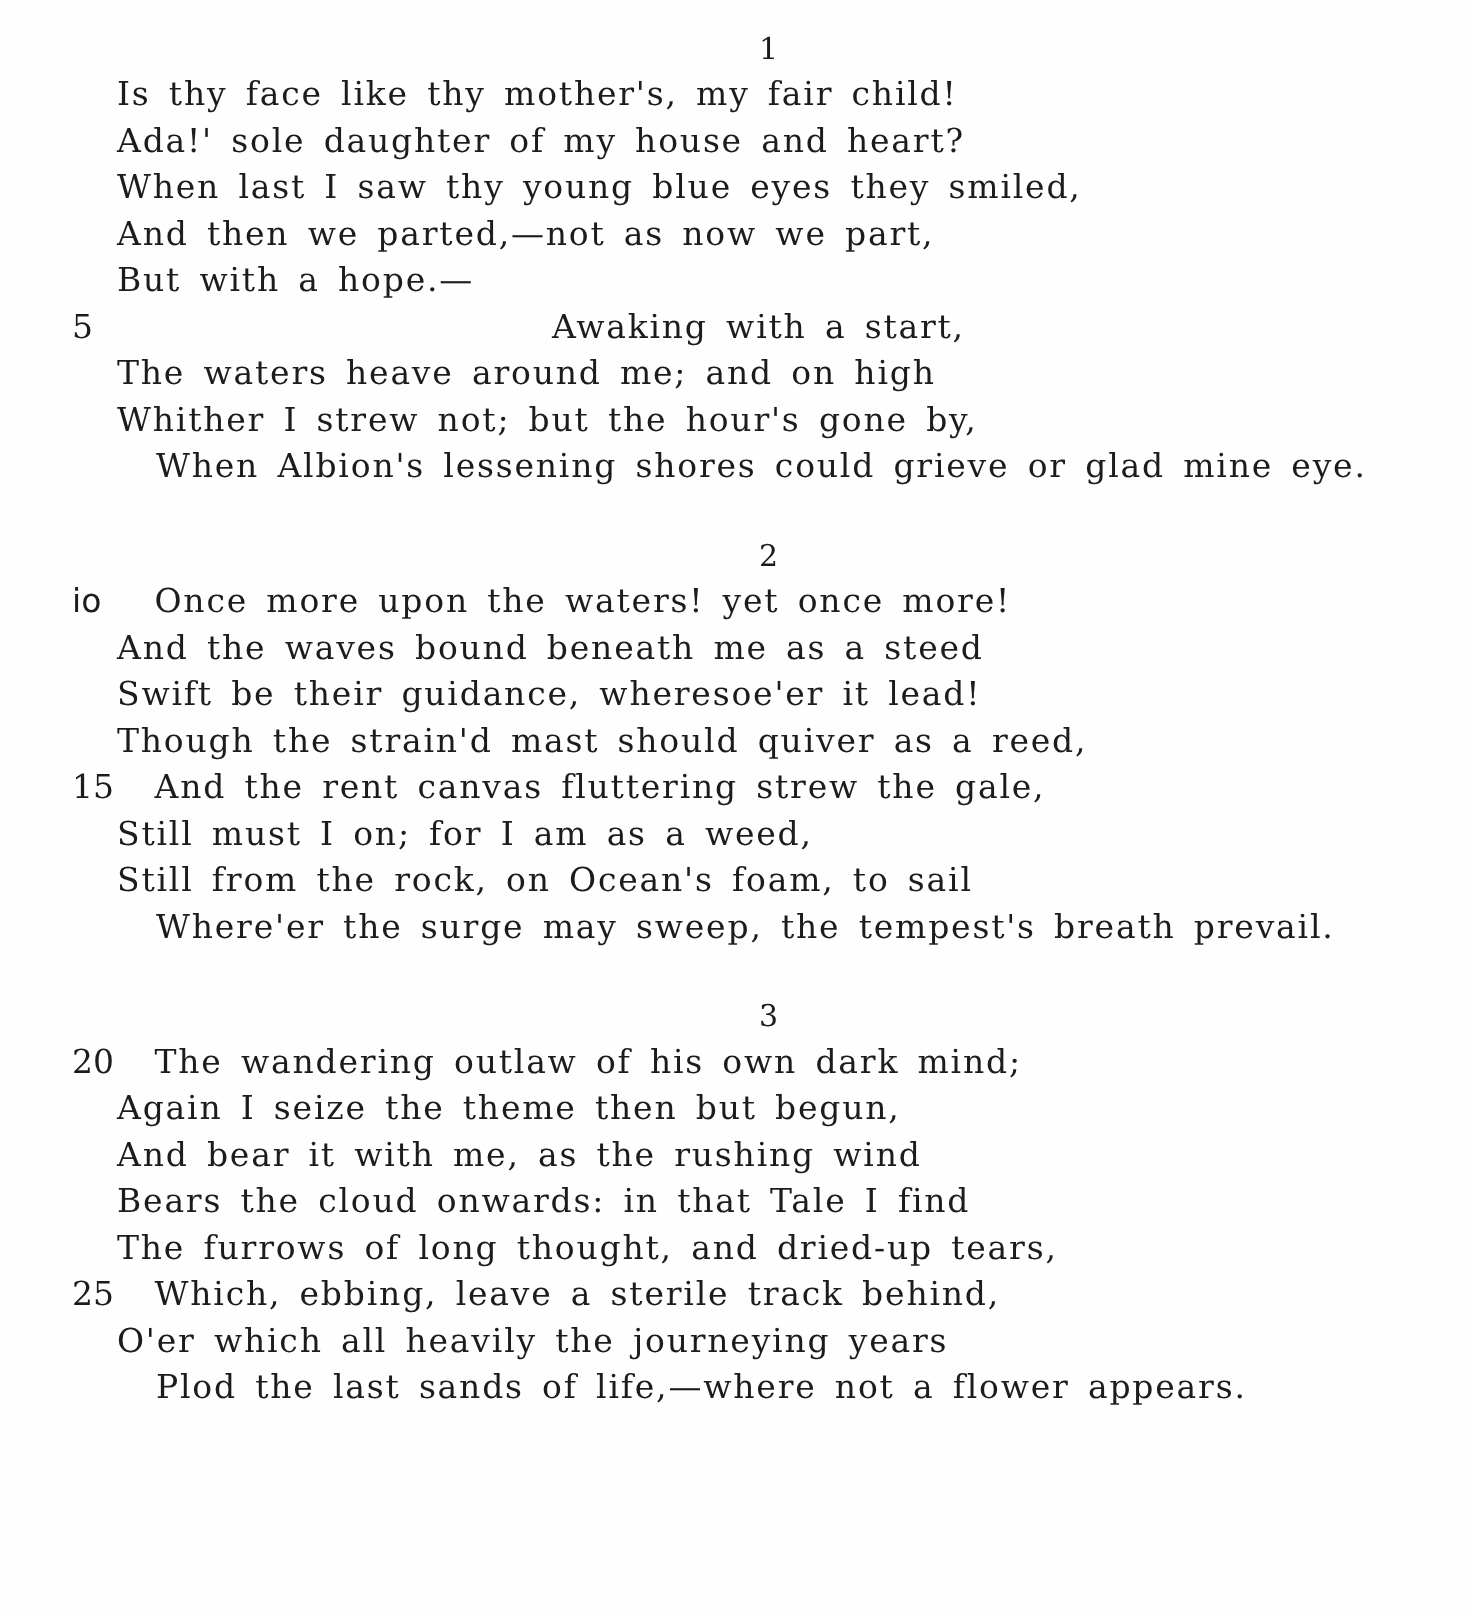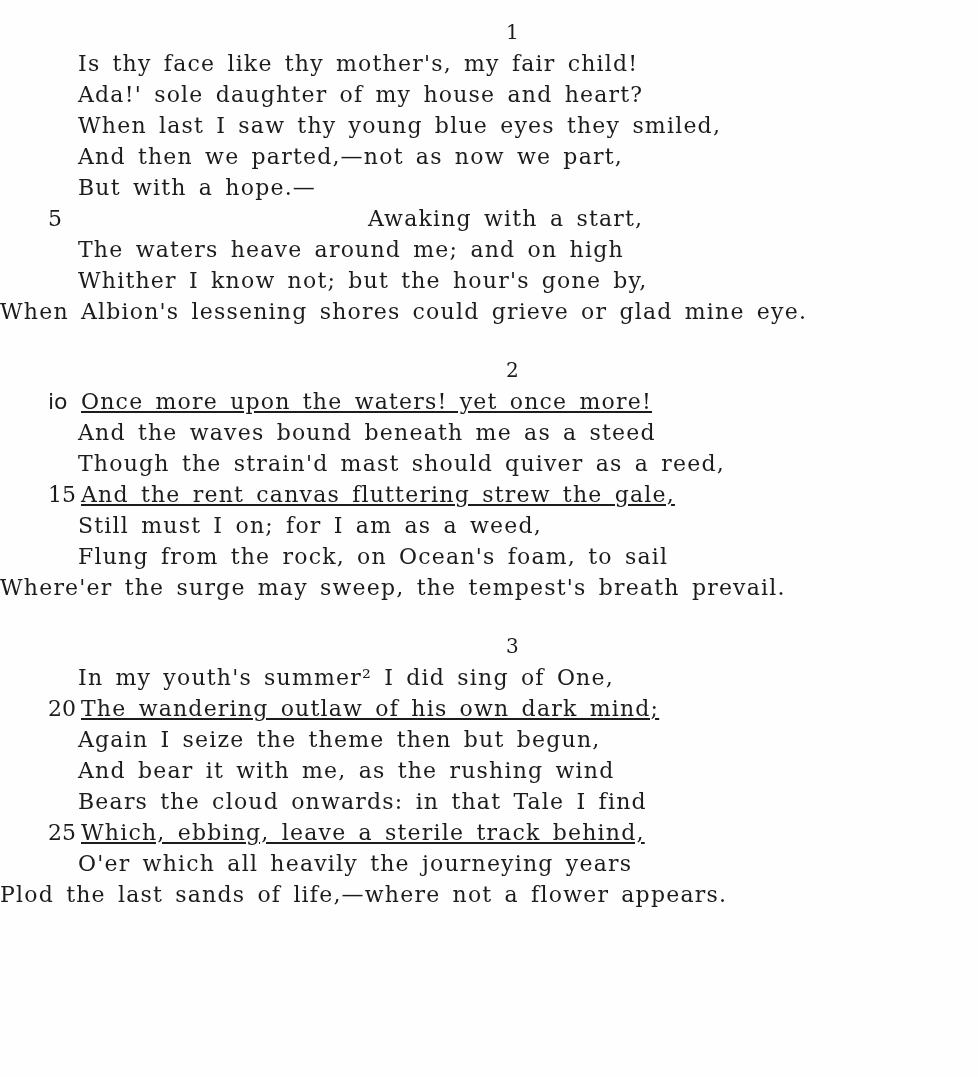--- a/index.html
+++ b/index.html
@@ -35,23 +35,23 @@
   }
   .stanza-number {
     text-align: center;
     padding-left: 48px;  
     font-size: 20px;
   }
   .line {
     position: relative;
   }
   .indent-normal  { padding-left: 78px; }
-  .indent-plus    { padding-left: 81px; text-decoration: underline; }
+  .indent-plus    { padding-left: 103px; }
   .indent-deep    { padding-left: 368px; }
-  .indent-outdent { }
+  .indent-outdent { padding-left: 104px; }
   .margin-num {
     position: absolute;
     left: 48px;
     top: 0;
     letter-spacing: 0;
     word-spacing: 0;
     font-size: 22px;
   }
   .margin-num.sans {
     font-family: "DejaVu Sans", sans-serif;
@@ -68,38 +68,39 @@
   <div class="poem" id="poem">
       <section class="stanza">
         <div class="stanza-number">1</div>
         <div class="line indent-normal"><span class="line-text">Is thy face like thy mother's, my fair child!</span></div>
         <div class="line indent-normal"><span class="line-text">Ada!' sole daughter of my house and heart?</span></div>
         <div class="line indent-normal"><span class="line-text">When last I saw thy young blue eyes they smiled,</span></div>
         <div class="line indent-normal"><span class="line-text">And then we parted,—not as now we part,</span></div>
         <div class="line indent-normal"><span class="line-text">But with a hope.—</span></div>
         <div class="line indent-deep"><span class="margin-num">5</span><span class="line-text">Awaking with a start,</span></div>
         <div class="line indent-normal"><span class="line-text">The waters heave around me; and on high</span></div>
-        <div class="line indent-normal"><span class="line-text">Whither I know not; but the hour's gone by,</span></div>
+        <div class="line indent-normal"><span class="line-text">Whither I strew not; but the hour's gone by,</span></div>
         <div class="line indent-outdent"><span class="line-text">When Albion's lessening shores could grieve or glad mine eye.</span></div>
       </section>
       <section class="stanza">
         <div class="stanza-number">2</div>
         <div class="line indent-plus"><span class="margin-num sans">io</span><span class="line-text">Once more upon the waters! yet once more!</span></div>
         <div class="line indent-normal"><span class="line-text">And the waves bound beneath me as a steed</span></div>
+        <div class="line indent-normal"><span class="line-text">Swift be their guidance, wheresoe'er it lead!</span></div>
         <div class="line indent-normal"><span class="line-text">Though the strain'd mast should quiver as a reed,</span></div>
         <div class="line indent-plus"><span class="margin-num">15</span><span class="line-text">And the rent canvas fluttering strew the gale,</span></div>
         <div class="line indent-normal"><span class="line-text">Still must I on; for I am as a weed,</span></div>
-        <div class="line indent-normal"><span class="line-text">Flung from the rock, on Ocean's foam, to sail</span></div>
+        <div class="line indent-normal"><span class="line-text">Still from the rock, on Ocean's foam, to sail</span></div>
         <div class="line indent-outdent"><span class="line-text">Where'er the surge may sweep, the tempest's breath prevail.</span></div>
       </section>
       <section class="stanza">
         <div class="stanza-number">3</div>
-        <div class="line indent-normal"><span class="line-text">In my youth's summer² I did sing of One,</span></div>
         <div class="line indent-plus"><span class="margin-num">20</span><span class="line-text">The wandering outlaw of his own dark mind;</span></div>
         <div class="line indent-normal"><span class="line-text">Again I seize the theme then but begun,</span></div>
         <div class="line indent-normal"><span class="line-text">And bear it with me, as the rushing wind</span></div>
         <div class="line indent-normal"><span class="line-text">Bears the cloud onwards: in that Tale I find</span></div>
+        <div class="line indent-normal"><span class="line-text">The furrows of long thought, and dried-up tears,</span></div>
         <div class="line indent-plus"><span class="margin-num">25</span><span class="line-text">Which, ebbing, leave a sterile track behind,</span></div>
         <div class="line indent-normal"><span class="line-text">O'er which all heavily the journeying years</span></div>
         <div class="line indent-outdent"><span class="line-text">Plod the last sands of life,—where not a flower appears.</span></div>
       </section>
     </div>
 </main>
 
 </body></html>

